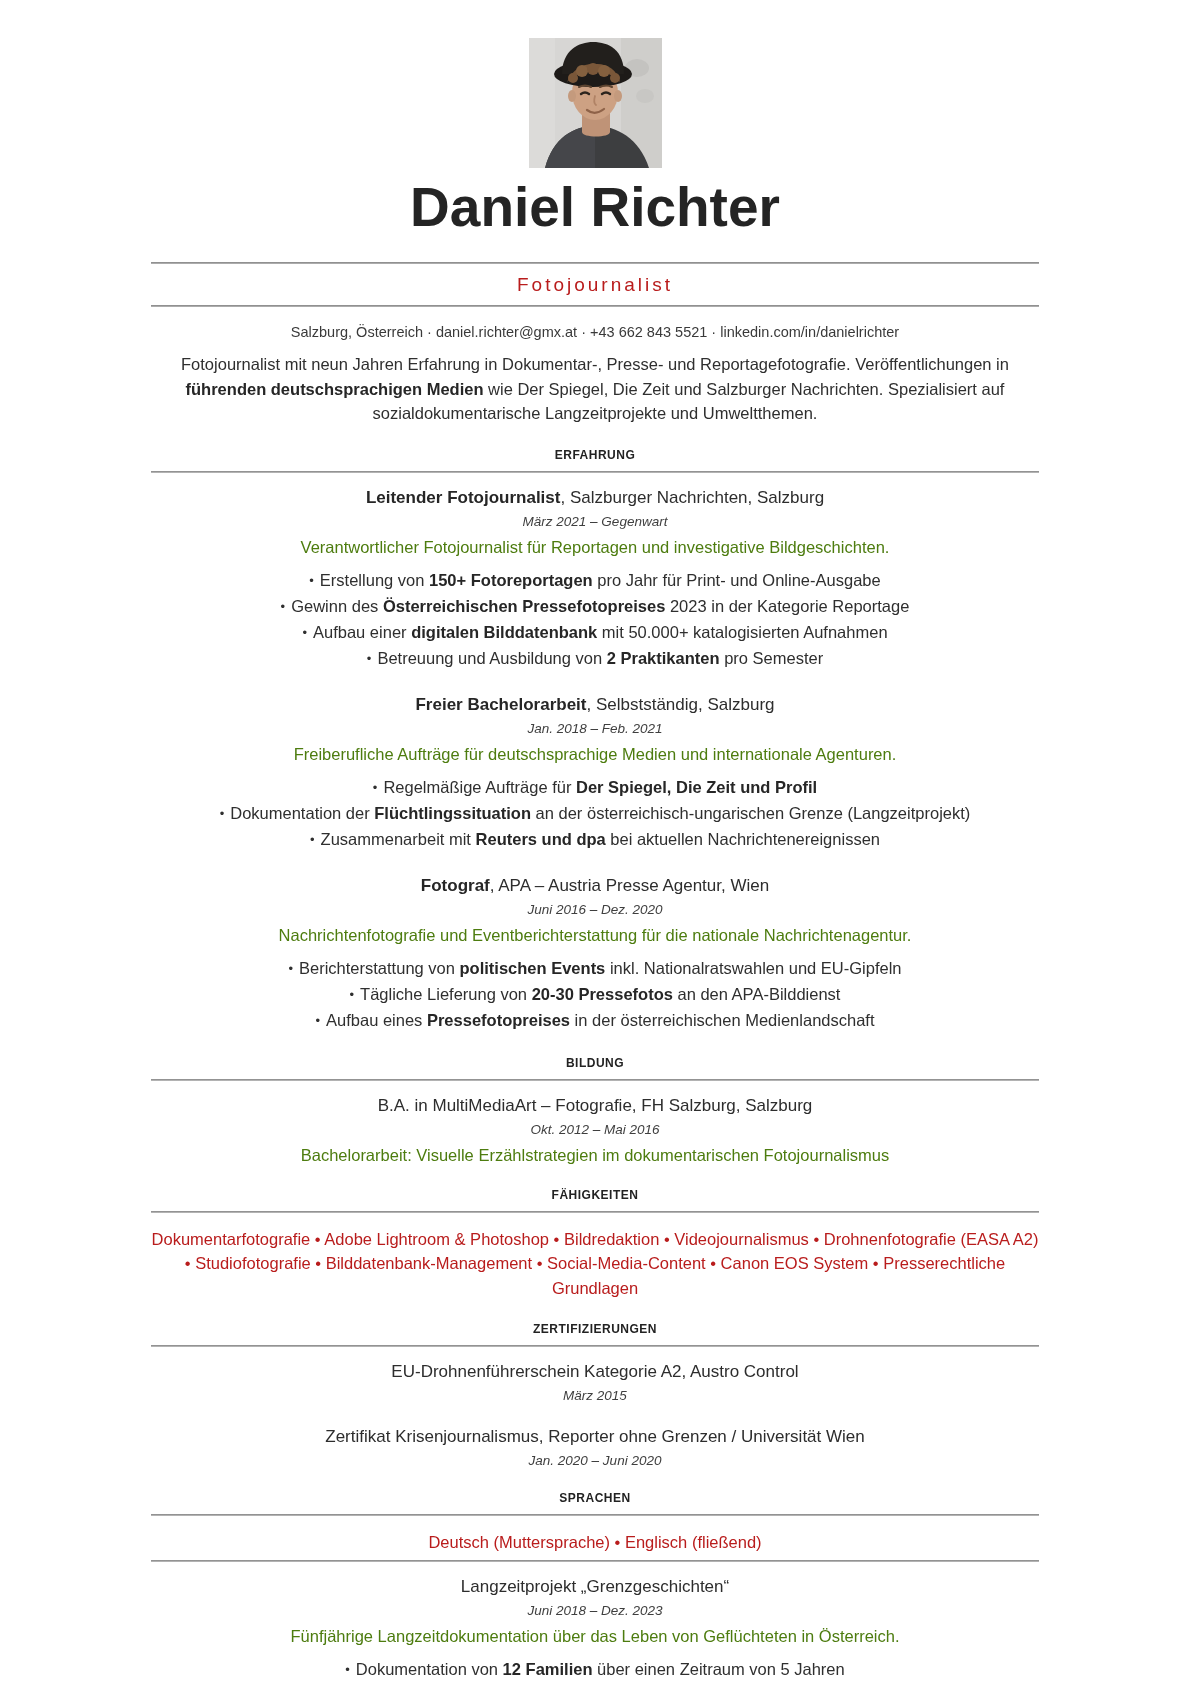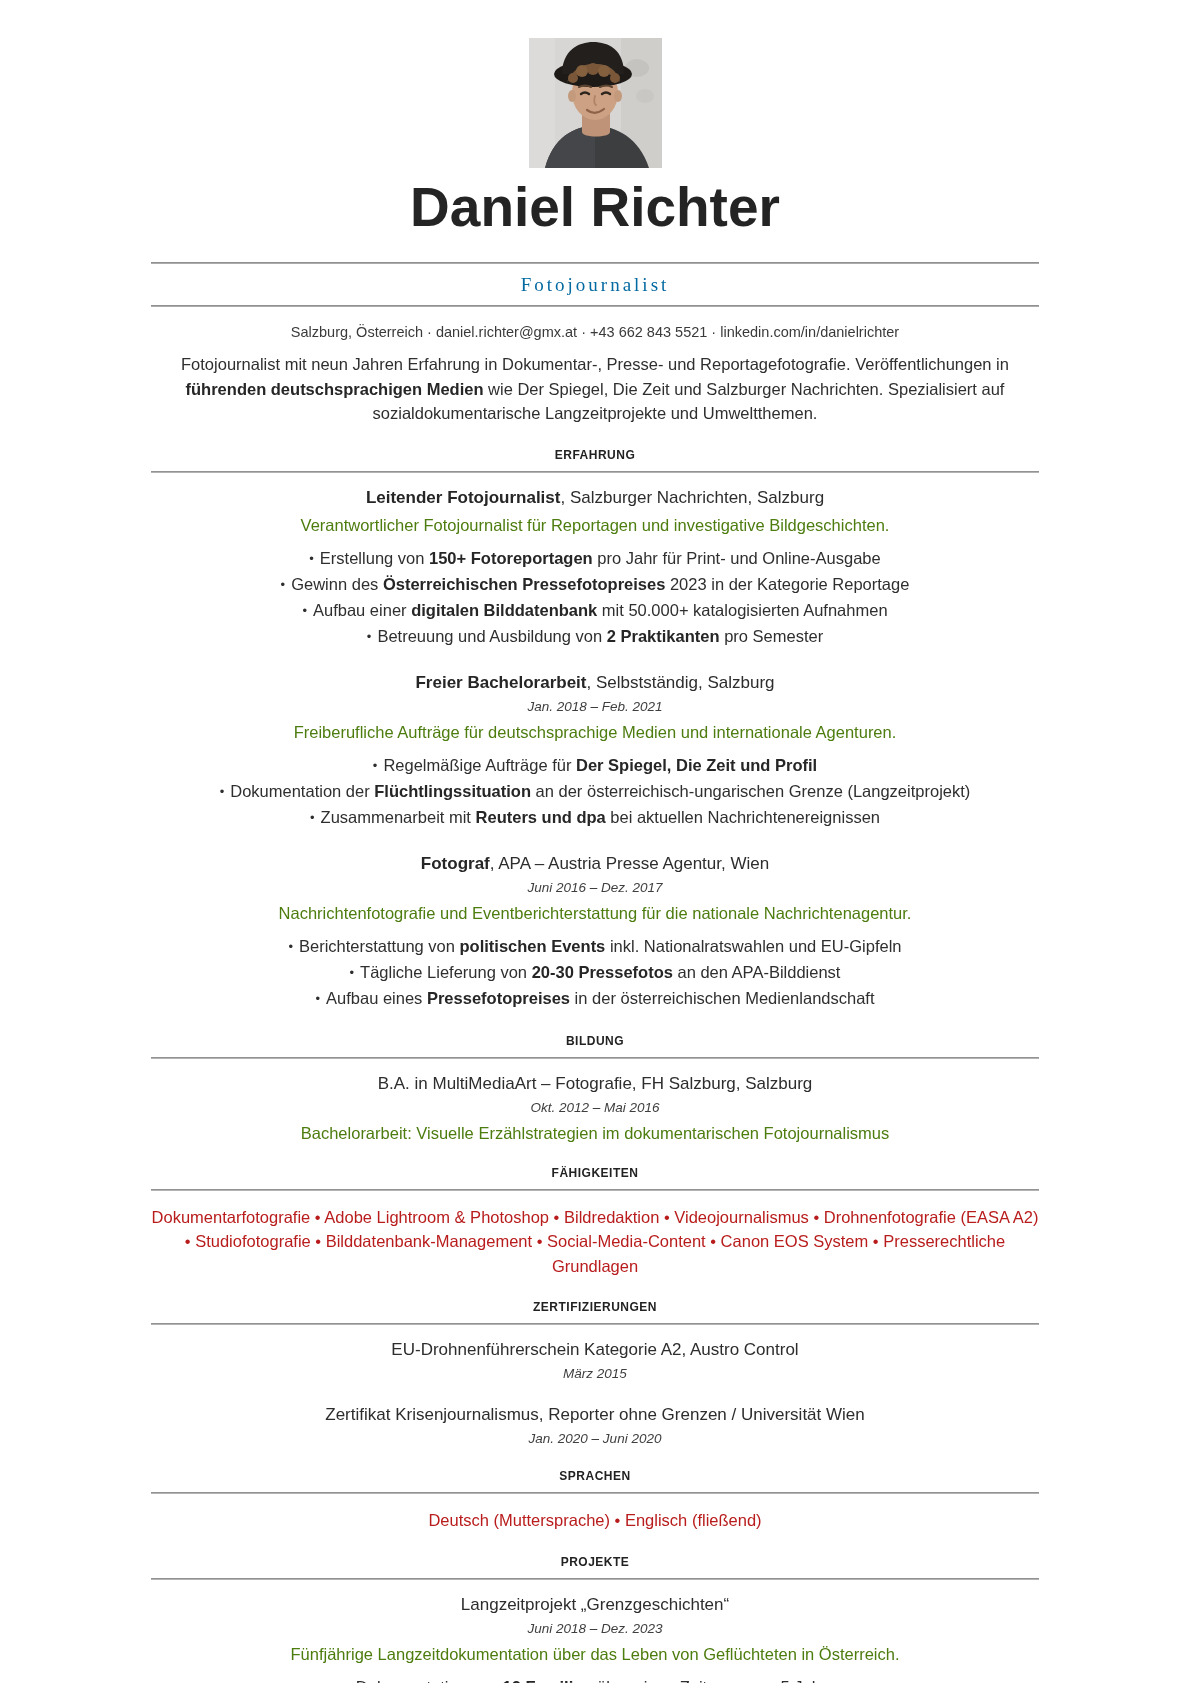--- a/index.html
+++ b/index.html
@@ -12,21 +12,21 @@
   .photo-wrap{width:133px;height:130px;margin:38px auto 0;overflow:hidden;}
   .photo-wrap svg{display:block;width:100%;height:100%;}
   h1.name{
     margin:10px 0 0;font-size:55px;line-height:58px;font-weight:800;
     color:#242424;letter-spacing:0;
   }
   .rule{height:2px;background:linear-gradient(#838383,#b9b9b9);border:0;}
   .rule.top{margin-top:26px;}
   .headline{
     margin:9px 0;font-size:19px;line-height:23px;letter-spacing:3px;
-    color:#0369a1;font-weight:400;font-family:Liberation Serif, serif;
+    color:#b91c1c;font-weight:400;
   }
   .contact{margin-top:16px;font-size:14.5px;line-height:18px;color:#3a3a3a;}
   .summary{margin:11px auto 0;max-width:1100px;font-size:16.5px;line-height:24.5px;color:#2f2f2f;}
   .b{font-weight:700;color:#262626;}
   .sec-head{
     margin:19px 0 0;font-size:12px;line-height:21px;font-weight:800;
     letter-spacing:0.5px;color:#222222;
   }
   .sec-rule{height:2px;background:linear-gradient(#838383,#c2c2c2);margin-top:5px;}
   .entry{margin-top:14px;}
@@ -94,41 +94,42 @@
   <div class="contact">Salzburg, Österreich  ·  daniel.richter@gmx.at  ·  +43 662 843 5521  ·  linkedin.com/in/danielrichter</div>
 
   <p class="summary"><span>Fotojournalist mit neun Jahren Erfahrung in Dokumentar-, Presse- und Reportagefotografie. Veröffentlichungen in </span><span class="b">führenden deutschsprachigen Medien</span><span> wie Der Spiegel, Die Zeit und Salzburger Nachrichten. Spezialisiert auf sozialdokumentarische Langzeitprojekte und Umweltthemen.</span></p>
 
   <div id="sections">
       <section class="sec">
         <h2 class="sec-head">ERFAHRUNG</h2>
         <div class="sec-rule"></div>
         <div class="entry">
           <div class="entry-title"><span class="b">Leitender Fotojournalist</span><span>, Salzburger Nachrichten, Salzburg</span></div>
+          <div class="entry-date">März 2021 – Gegenwart</div>
           <div class="entry-desc">Verantwortlicher Fotojournalist für Reportagen und investigative Bildgeschichten.</div>
           <div class="bullets">
             <div class="bullet"><span class="mark">•</span><span>Erstellung von </span><span class="b">150+ Fotoreportagen</span><span> pro Jahr für Print- und Online-Ausgabe</span></div>
             <div class="bullet"><span class="mark">•</span><span>Gewinn des </span><span class="b">Österreichischen Pressefotopreises</span><span> 2023 in der Kategorie Reportage</span></div>
             <div class="bullet"><span class="mark">•</span><span>Aufbau einer </span><span class="b">digitalen Bilddatenbank</span><span> mit 50.000+ katalogisierten Aufnahmen</span></div>
             <div class="bullet"><span class="mark">•</span><span>Betreuung und Ausbildung von </span><span class="b">2 Praktikanten</span><span> pro Semester</span></div>
           </div>
         </div>
         <div class="entry">
           <div class="entry-title"><span class="b">Freier Bachelorarbeit</span><span>, Selbstständig, Salzburg</span></div>
           <div class="entry-date">Jan. 2018 – Feb. 2021</div>
           <div class="entry-desc">Freiberufliche Aufträge für deutschsprachige Medien und internationale Agenturen.</div>
           <div class="bullets">
             <div class="bullet"><span class="mark">•</span><span>Regelmäßige Aufträge für </span><span class="b">Der Spiegel, Die Zeit und Profil</span></div>
             <div class="bullet"><span class="mark">•</span><span>Dokumentation der </span><span class="b">Flüchtlingssituation</span><span> an der österreichisch-ungarischen Grenze (Langzeitprojekt)</span></div>
             <div class="bullet"><span class="mark">•</span><span>Zusammenarbeit mit </span><span class="b">Reuters und dpa</span><span> bei aktuellen Nachrichtenereignissen</span></div>
           </div>
         </div>
         <div class="entry">
           <div class="entry-title"><span class="b">Fotograf</span><span>, APA – Austria Presse Agentur, Wien</span></div>
-          <div class="entry-date">Juni 2016 – Dez. 2017</div>
+          <div class="entry-date">Juni 2016 – Dez. 2020</div>
           <div class="entry-desc">Nachrichtenfotografie und Eventberichterstattung für die nationale Nachrichtenagentur.</div>
           <div class="bullets">
             <div class="bullet"><span class="mark">•</span><span>Berichterstattung von </span><span class="b">politischen Events</span><span> inkl. Nationalratswahlen und EU-Gipfeln</span></div>
             <div class="bullet"><span class="mark">•</span><span>Tägliche Lieferung von </span><span class="b">20-30 Pressefotos</span><span> an den APA-Bilddienst</span></div>
             <div class="bullet"><span class="mark">•</span><span>Aufbau eines </span><span class="b">Pressefotopreises</span><span> in der österreichischen Medienlandschaft</span></div>
           </div>
         </div>
       </section>
       <section class="sec">
         <h2 class="sec-head">BILDUNG</h2>
@@ -159,21 +160,20 @@
         </div>
       </section>
       <section class="sec">
         <h2 class="sec-head">SPRACHEN</h2>
         <div class="sec-rule"></div>
         <div class="entry">
           <div class="entry-text">Deutsch (Muttersprache) • Englisch (fließend)</div>
         </div>
       </section>
       <section class="sec">
-        <h2 class="sec-head">PROJEKTE</h2>
         <div class="sec-rule"></div>
         <div class="entry">
           <div class="entry-title"><span>Langzeitprojekt „Grenzgeschichten“</span></div>
           <div class="entry-date">Juni 2018 – Dez. 2023</div>
           <div class="entry-desc">Fünfjährige Langzeitdokumentation über das Leben von Geflüchteten in Österreich.</div>
           <div class="bullets">
             <div class="bullet"><span class="mark">•</span><span>Dokumentation von </span><span class="b">12 Familien</span><span> über einen Zeitraum von 5 Jahren</span></div>
             <div class="bullet"><span class="mark">•</span><span>Ausstellung in </span><span class="b">4 Galerien</span><span> in Wien, Salzburg, Berlin und Zürich</span></div>
           </div>
         </div>

